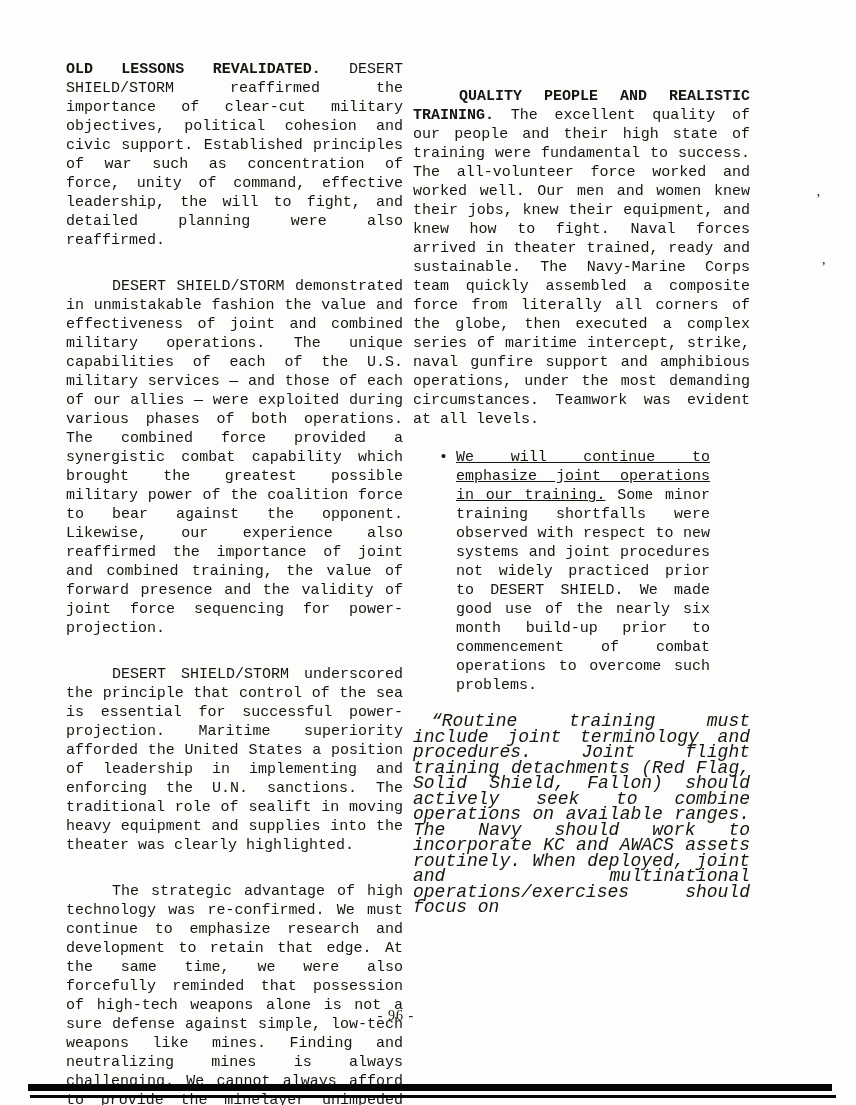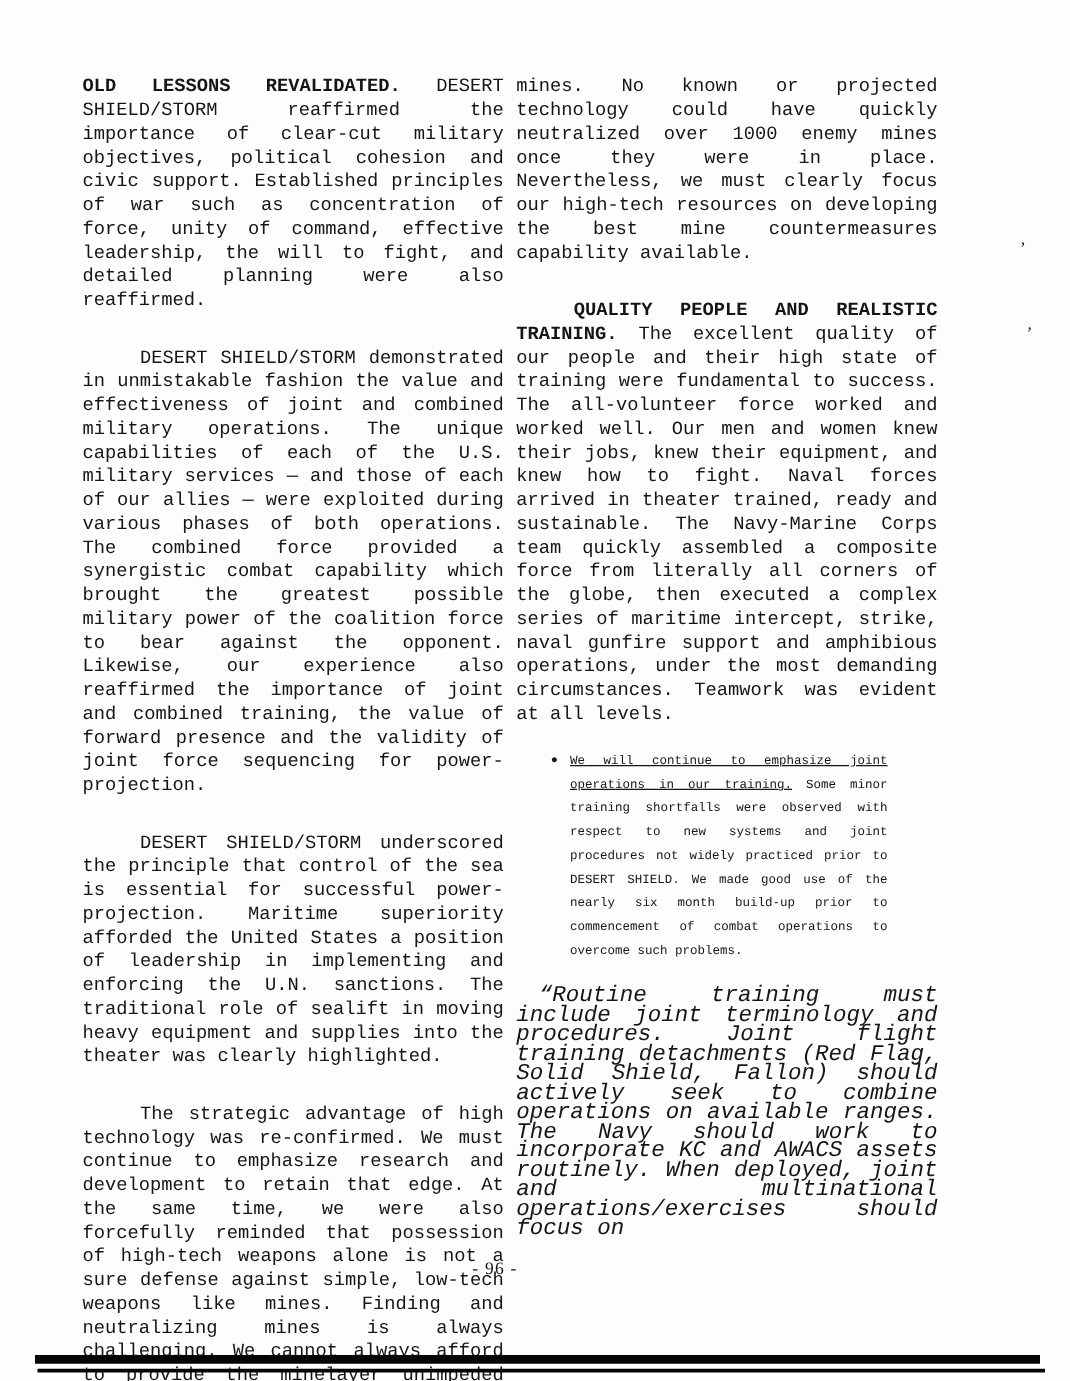--- a/index.html
+++ b/index.html
@@ -38,21 +38,21 @@
     padding-right: 40px;
   }
   .bullet-marker {
     flex: none;
     width: 17px;
     font-size: 15px;
     line-height: 19px;
   }
   .bullet-text {
     flex: 1;
-    font-size: 10px;
+    font-size: 15px;
     line-height: 19px;
     text-align: justify;
     margin: 0;
   }
   .underline { text-decoration: underline; }
   .quote {
     font-size: 18px;
     line-height: 15.5px;
     font-style: italic;
     text-align: justify;
@@ -90,21 +90,20 @@
   <div class="content">
 
     <div class="col">
       <p class="para"><span class="lead">OLD LESSONS REVALIDATED.</span><span> DESERT SHIELD/STORM reaffirmed the importance of clear-cut military objectives, political cohesion and civic support. Established principles of war such as concentration of force, unity of command, effective leadership, the will to fight, and detailed planning were also reaffirmed.</span></p>
       <p class="para indent">DESERT SHIELD/STORM demonstrated in unmistakable fashion the value and effectiveness of joint and combined military operations. The unique capabilities of each of the U.S. military services — and those of each of our allies — were exploited during various phases of both operations. The combined force provided a synergistic combat capability which brought the greatest possible military power of the coalition force to bear against the opponent. Likewise, our experience also reaffirmed the importance of joint and combined training, the value of forward presence and the validity of joint force sequencing for power-projection.</p>
       <p class="para indent">DESERT SHIELD/STORM underscored the principle that control of the sea is essential for successful power-projection. Maritime superiority afforded the United States a position of leadership in implementing and enforcing the U.N. sanctions. The traditional role of sealift in moving heavy equipment and supplies into the theater was clearly highlighted.</p>
       <p class="para indent">The strategic advantage of high technology was re-confirmed. We must continue to emphasize research and development to retain that edge. At the same time, we were also forcefully reminded that possession of high-tech weapons alone is not a sure defense against simple, low-tech weapons like mines. Finding and neutralizing mines is always challenging. We cannot always afford to provide the minelayer unimpeded opportunity to lay</p>
     </div>
 
     <div class="col">
-      <p class="para">mines. No known or projected technology could have quickly neutralized over 1000 enemy mines once they were in place. Nevertheless, we must clearly focus our high-tech resources on developing the best mine countermeasures capability available.</p>
       <p class="para indent"><span class="lead">QUALITY PEOPLE AND REALISTIC TRAINING.</span><span> The excellent quality of our people and their high state of training were fundamental to success. The all-volunteer force worked and worked well. Our men and women knew their jobs, knew their equipment, and knew how to fight. Naval forces arrived in theater trained, ready and sustainable. The Navy-Marine Corps team quickly assembled a composite force from literally all corners of the globe, then executed a complex series of maritime intercept, strike, naval gunfire support and amphibious operations, under the most demanding circumstances. Teamwork was evident at all levels.</span></p>
 
       <div class="bullet-item">
         <span class="bullet-marker">•</span>
         <p class="bullet-text"><span class="underline">We will continue to emphasize joint operations in our training.</span><span> Some minor training shortfalls were observed with respect to new systems and joint procedures not widely practiced prior to DESERT SHIELD. We made good use of the nearly six month build-up prior to commencement of combat operations to overcome such problems.</span></p>
       </div>
 
       <p class="quote">“Routine training must include joint terminology and procedures. Joint flight training detachments (Red Flag, Solid Shield, Fallon) should actively seek to combine operations on available ranges. The Navy should work to incorporate KC and AWACS assets routinely. When deployed, joint and multinational operations/exercises should focus on</p>
     </div>
 

